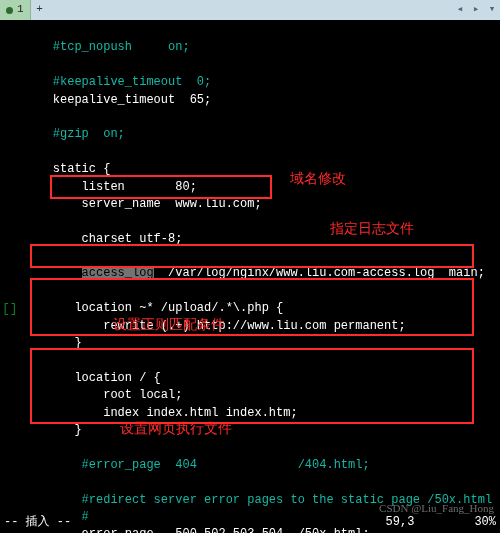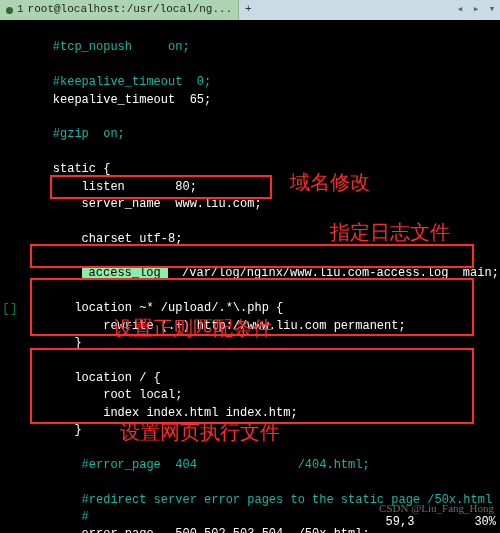--- a/index.html
+++ b/index.html
@@ -7,37 +7,36 @@
   .tabbar{display:flex;align-items:stretch;background:#c9dce6;height:20px;font-size:11px;color:#222}
   .tab{display:flex;align-items:center;gap:4px;background:#acd4b0;border-right:1px solid #94b098;padding:0 6px}
   .dot{width:7px;height:7px;border-radius:50%;background:#2d6a2d;display:inline-block}
   .newtab{width:18px;display:flex;align-items:center;justify-content:center;color:#333;background:#c9dce6}
   .spacer{flex:1}
   .navbtn{width:16px;display:flex;align-items:center;justify-content:center;color:#4a6a7f}
   
   .code{padding:2px 0 0 24px;white-space:pre;position:relative}
   .cm{color:#14b8a6}  
   .wt{color:#ffffff}
-  .hl{background:#86efac;color:#000;padding:0 7px}
-  .ann{color:#ff2a2a;font-family:"Microsoft YaHei","SimSun",sans-serif;font-size:20px;position:absolute;pointer-events:none}
+  .hl{background:#737373;color:#000;padding:0 0}
+  .ann{color:#ff2a2a;font-family:"Microsoft YaHei","SimSun",sans-serif;font-size:14px;position:absolute;pointer-events:none}
   .box{position:absolute;border:2px solid #ff2a2a;pointer-events:none}
   .gutter{position:absolute;left:2px;top:300px;color:#0b7d2c;font-size:13px}
   
   .status{position:absolute;bottom:2px;left:4px;right:4px;display:flex;color:#fff;font-size:12px}
   .status .mid{flex:1}
   .wm{position:absolute;right:6px;bottom:16px;color:#6e6e6e;font-size:11px;font-family:Liberation Serif, serif}
 </style>
 </head>
 <body>
 
 <div class="tabbar">
   <div class="tab">
     <span class="dot"></span>
     <span>1</span>
-    <span>root@localhost:/usr/local/ng...</span>
   </div>
   <div class="newtab">+</div>
   <div class="spacer"></div>
   <div class="navbtn">◂</div>
   <div class="navbtn">▸</div>
   <div class="navbtn">▾</div>
 </div>
 
 <div class="code">
 <span class="cm">    #tcp_nopush     on;</span>
@@ -80,19 +79,20 @@
 <div class="box" style="left:30px;top:244px;width:440px;height:20px"></div>
 <div class="box" style="left:30px;top:278px;width:440px;height:54px"></div>
 <div class="box" style="left:30px;top:348px;width:440px;height:72px"></div>
 
 <div class="ann" style="left:290px;top:168px">域名修改</div>
 <div class="ann" style="left:330px;top:218px">指定日志文件</div>
 <div class="ann" style="left:113px;top:314px">设置正则匹配条件</div>
 <div class="ann" style="left:120px;top:418px">设置网页执行文件</div>
 
 <div class="status">
+  <span>-- 插入 --</span>
   <span class="mid"></span>
   <span>59,3</span>
   <span style="width:60px"></span>
   <span>30%</span>
 </div>
 
 <div class="wm">CSDN @Liu_Fang_Hong</div>
 
 </body></html>

